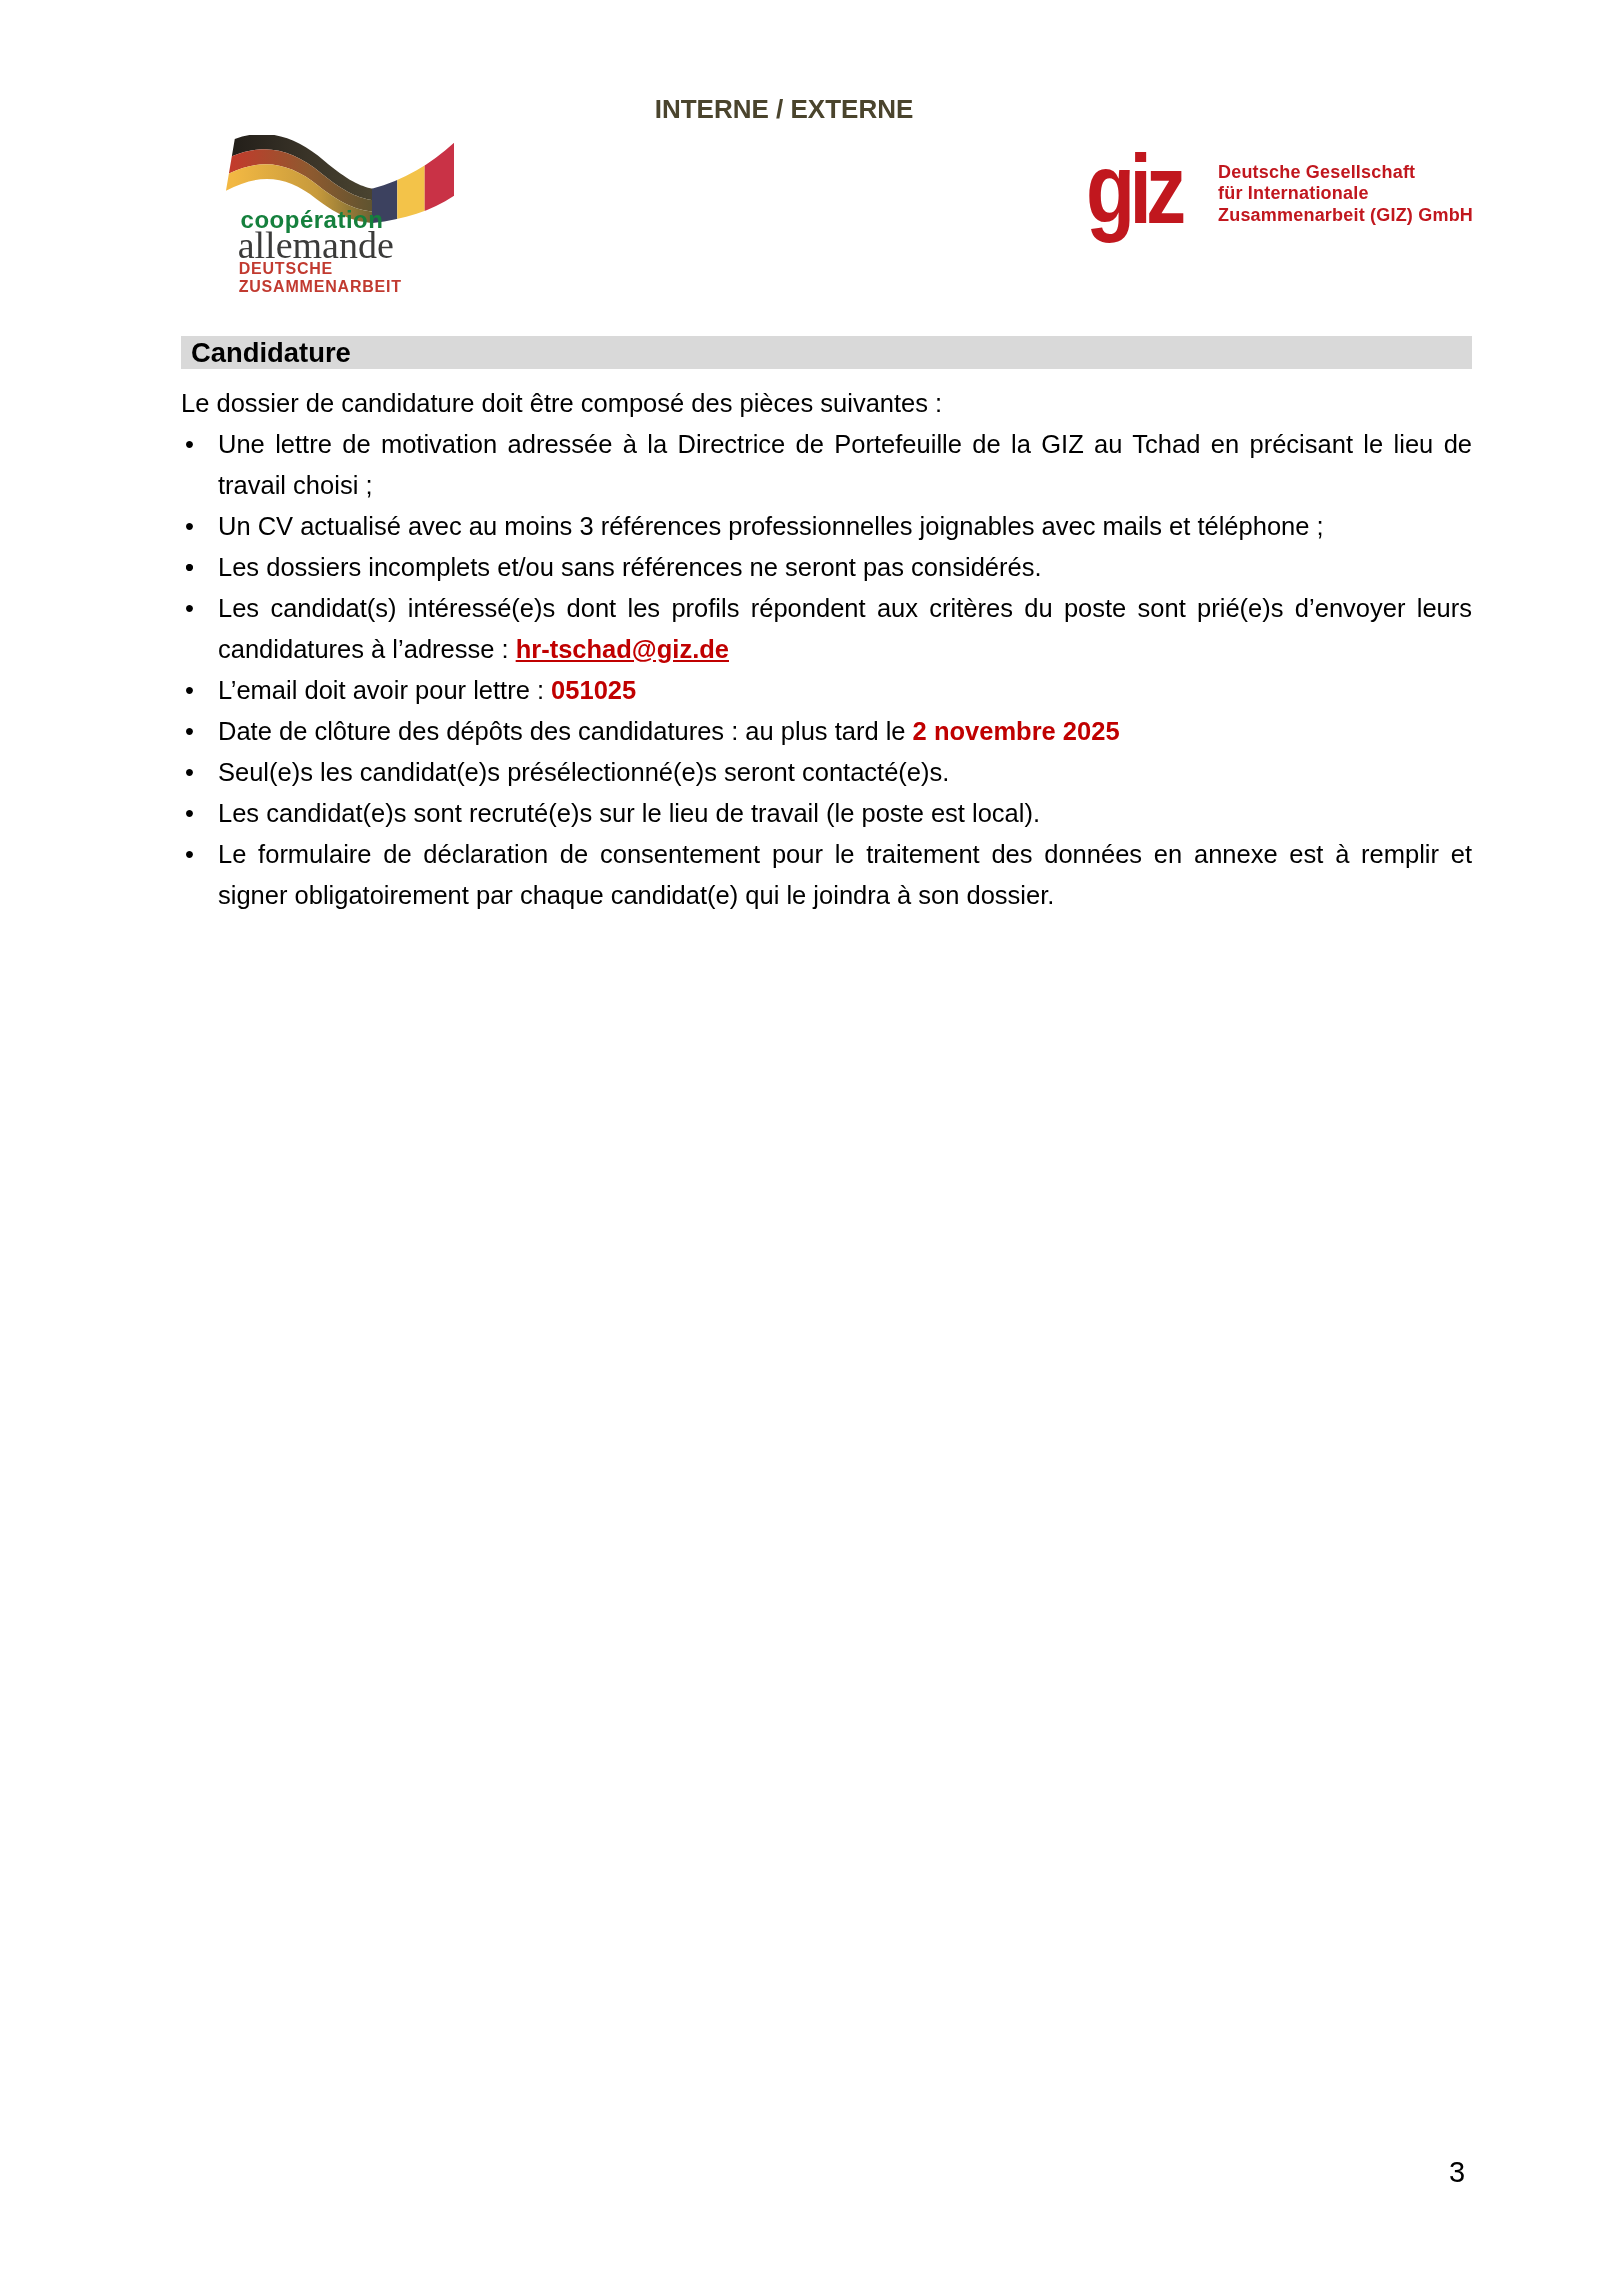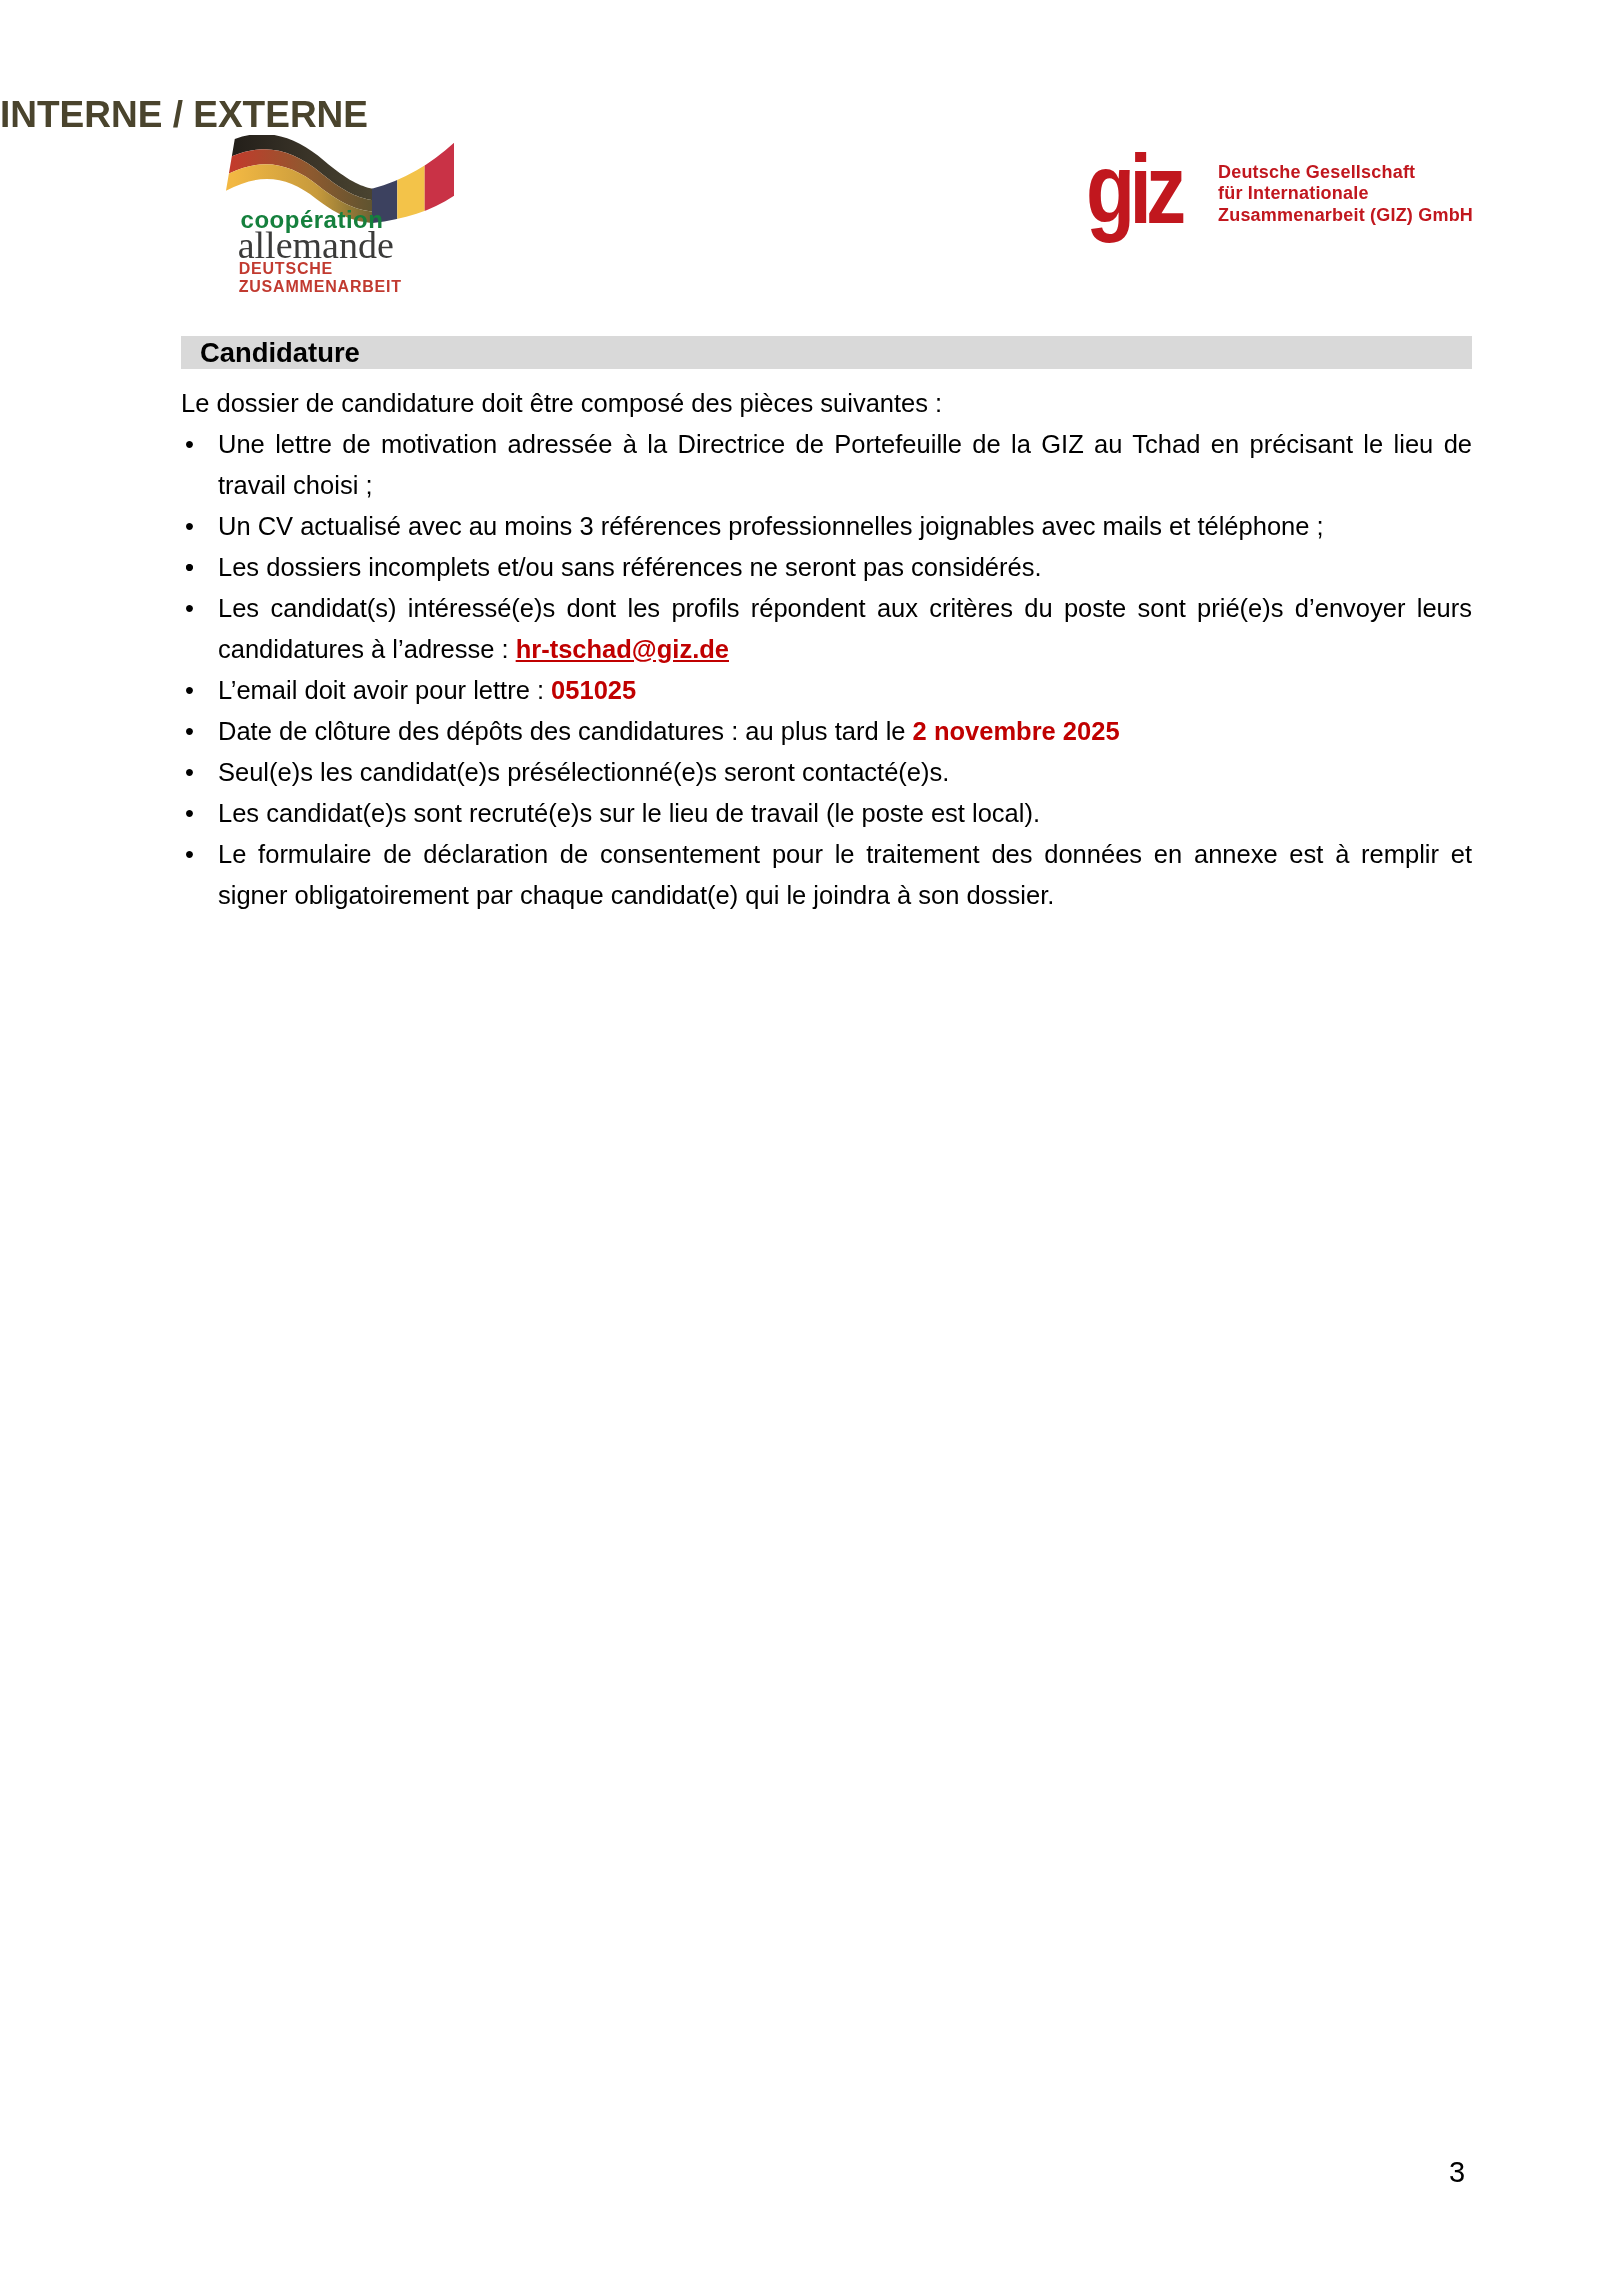--- a/index.html
+++ b/index.html
@@ -2,43 +2,43 @@
 <html><head>
 <meta charset="utf-8">
 <style>
   html,body { margin:0; padding:0; background:#888; }
   .page {
     position:relative; width:1621px; height:2293px; background:#ffffff;
     font-family:"Liberation Sans", sans-serif; color:#000; overflow:hidden;
     margin:0 auto;
   }
   .doc-title {
-    position:absolute; top:94px; left:0; width:1568px; text-align:left;
-    font-size:37px; font-weight:bold; color:var(--title-color,#4A442D);
+    position:absolute; top:94px; left:0; width:1568px; text-align:center;
+    font-size:26px; font-weight:bold; color:var(--title-color,#4A442D);
   }
   
   .coop-logo { position:absolute; left:223px; top:135px; width:245px; height:147px; }
   .coop-logo svg { position:absolute; left:0; top:0; }
   .coop-line1 { position:absolute; left:17.6px; top:71px; font-size:24px; font-weight:bold;
                 color:#15803d; letter-spacing:0.5px; }
   .coop-line2 { position:absolute; left:14.7px; top:88px; font-family:"Liberation Serif", serif;
                 font-size:38px; color:#3B3B3A; }
   .coop-line3 { position:absolute; left:15.7px; top:125px; font-size:16px; font-weight:bold;
                 color:#C13A30; letter-spacing:0.8px; }
   
   .giz-logo { position:absolute; left:1086px; top:145px; width:392px; height:108px; }
   .giz-word { position:absolute; left:0; top:0; font-size:98px; line-height:88px;
               font-weight:bold; color:var(--giz-red,#C1171E); letter-spacing:-6.9px;
               transform:scaleX(0.82); transform-origin:0 0; }
   .giz-text { position:absolute; left:132px; top:16.7px; font-size:18px; line-height:21.6px;
               font-weight:bold; color:var(--giz-red,#C1171E); letter-spacing:0.2px; }
   
   .content { position:absolute; left:181px; top:336px; width:1291px; }
   .section-bar { background:var(--header-bar-bg,#D9D9D9); height:33px; line-height:33px;
-                 padding-left:19px; font-size:27.4px; font-weight:bold; }
+                 padding-left:10px; font-size:27.4px; font-weight:bold; }
   .intro { margin:13.7px 0 0 0; font-size:25.5px; line-height:41px; }
   ul.bullets { list-style:none; margin:0; padding:0; font-size:25.5px; line-height:41px;
                text-align:justify; }
   ul.bullets li { position:relative; padding-left:37px; }
   ul.bullets li .marker { position:absolute; left:3.9px; top:0; }
   .red-bold { color:var(--accent-red,#C00000); font-weight:bold; }
   .email-link { color:var(--accent-red,#C00000); font-weight:bold; text-decoration:underline; }
   .page-number { position:absolute; left:1449px; top:2156px; font-size:29px; }
 </style>
 </head>

